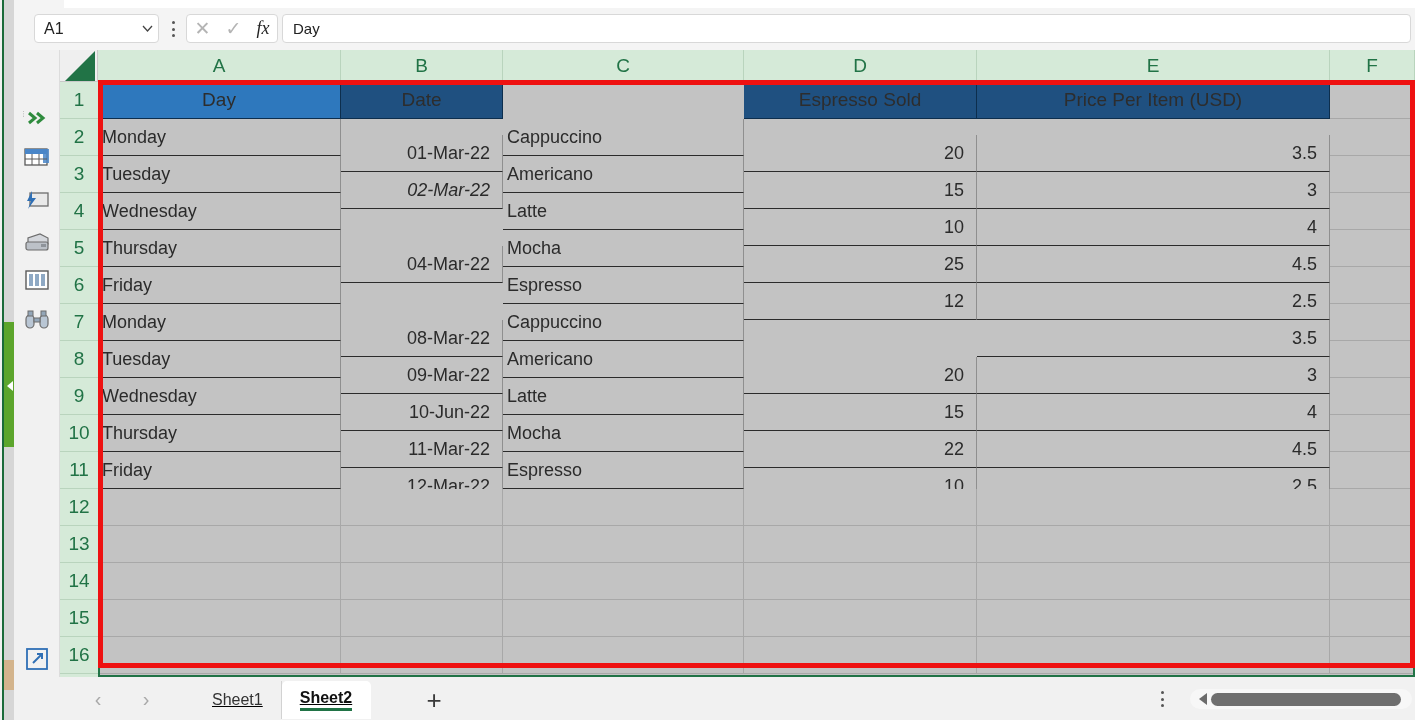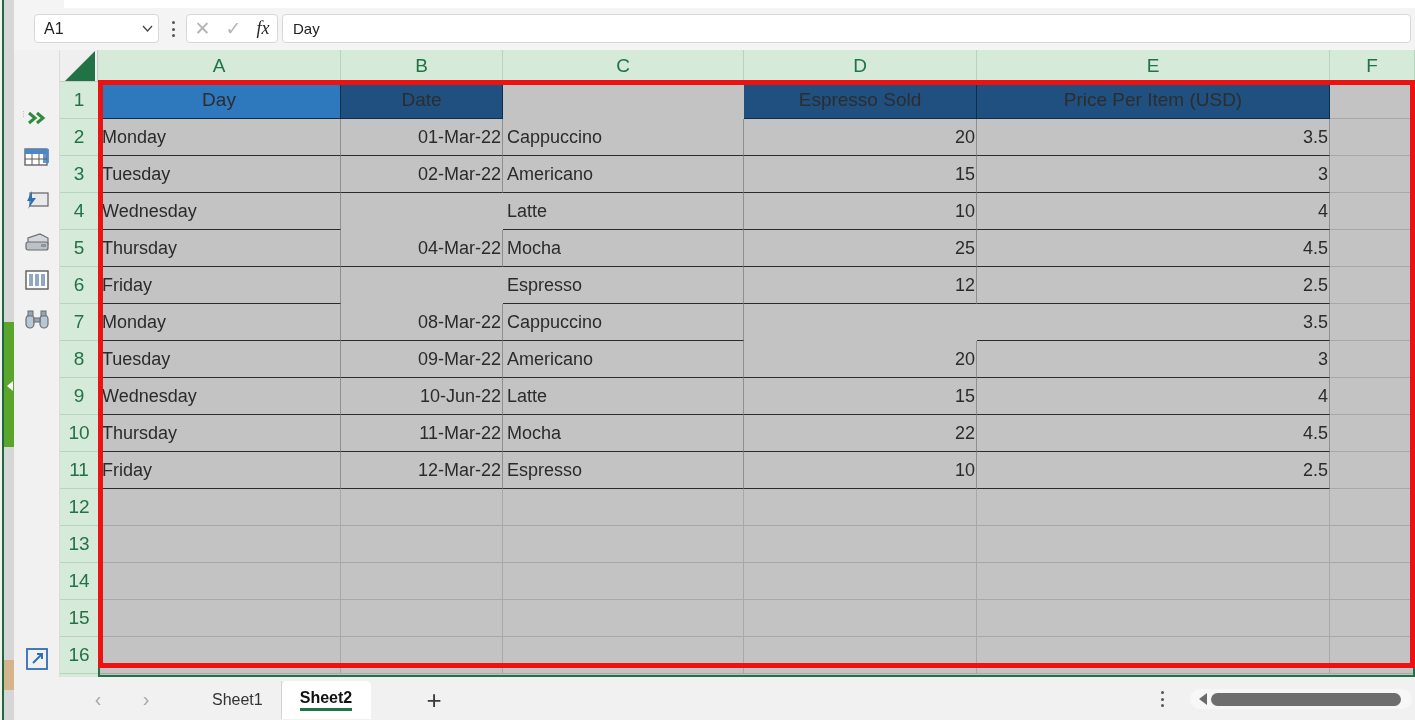--- a/index.html
+++ b/index.html
@@ -155,21 +155,21 @@
     position: absolute;
     display: flex; align-items: center;
     font-size: 18px; color: #2b2b2b;
     overflow: hidden; white-space: nowrap;
     background: #c3c3c3;
     border-right: 1px solid #8f8f8f;
     border-bottom: 1px solid #2b2b2b;
   }
   .cell.empty { border-bottom: 1px solid #a8a8a8; border-right: 1px solid #a8a8a8; }
   .cell.left  { justify-content: flex-start; padding-left: 4px; }
-  .cell.right { justify-content: flex-end;   padding-right: 1px; }
+  .cell.right { justify-content: flex-end;   padding-right: 12px; margin-top: 16px; }
   .cell.hdr {
     background: #1f5080; color: #2d2d2d; font-size: 19px;
     justify-content: center; border-right: 1px solid #0d2e4d;
     border-bottom: 1px solid #0d2e4d;
   }
   .cell.hdr.active { background: #2e78bd; }
 
   
   .sel-outline {
     position: absolute; left: 38px; top: 33px;
@@ -193,21 +193,21 @@
     background: #f1f1f1;
   }
   .nav-arrows {
     position: absolute; left: 70px; top: 8px; width: 84px; height: 28px;
     display: flex; align-items: center; gap: 20px;
   }
   .nav-arrow { font-size: 20px; color: #a8a8a8; width: 28px; text-align: center; cursor: default; }
 
   .sheet-tabs {
     position: absolute; left: 180px; top: 4px; height: 38px;
-    display: flex; align-items: stretch;
+    display: flex; align-items: stretch; text-decoration: underline;
   }
   .sheet-tab {
     padding: 0 18px; display: flex; align-items: center;
     font-size: 16px; color: #333;
     border-right: 1px solid #d2d2d2;
   }
   .sheet-tab.active {
     background: #ffffff; color: #111; font-weight: bold;
     border-radius: 5px 5px 0 0;
     border-right: 1px solid transparent;
@@ -398,21 +398,21 @@
         <div class="cell hdr" style="left: 646px; width: 233px; top: 0px; height: 37px;">Espresso Sold</div>
         <div class="cell hdr" style="left: 879px; width: 353px; top: 0px; height: 37px;">Price Per Item (USD)</div>
         <div class="cell empty" style="left: 1232px; width: 85px; top: 0px; height: 37px;"></div>
         <div class="cell left" style="left: 0px; width: 243px; top: 37px; height: 37px;">Monday</div>
         <div class="cell right" style="left: 243px; width: 162px; top: 37px; height: 37px;">01-Mar-22</div>
         <div class="cell left" style="left: 405px; width: 241px; top: 37px; height: 37px;">Cappuccino</div>
         <div class="cell right" style="left: 646px; width: 233px; top: 37px; height: 37px;">20</div>
         <div class="cell right" style="left: 879px; width: 353px; top: 37px; height: 37px;">3.5</div>
         <div class="cell empty" style="left: 1232px; width: 85px; top: 37px; height: 37px;"></div>
         <div class="cell left" style="left: 0px; width: 243px; top: 74px; height: 37px;">Tuesday</div>
-        <div class="cell right" style="left: 243px; width: 162px; top: 74px; height: 37px;">02-Mar-22</div>
+        <div class="cell right" style="left: 243px; width: 162px; top: 74px; height: 37px; font-style: italic;">02-Mar-22</div>
         <div class="cell left" style="left: 405px; width: 241px; top: 74px; height: 37px;">Americano</div>
         <div class="cell right" style="left: 646px; width: 233px; top: 74px; height: 37px;">15</div>
         <div class="cell right" style="left: 879px; width: 353px; top: 74px; height: 37px;">3</div>
         <div class="cell empty" style="left: 1232px; width: 85px; top: 74px; height: 37px;"></div>
         <div class="cell left" style="left: 0px; width: 243px; top: 111px; height: 37px;">Wednesday</div>
         <div class="cell left" style="left: 405px; width: 241px; top: 111px; height: 37px;">Latte</div>
         <div class="cell right" style="left: 646px; width: 233px; top: 111px; height: 37px;">10</div>
         <div class="cell right" style="left: 879px; width: 353px; top: 111px; height: 37px;">4</div>
         <div class="cell empty" style="left: 1232px; width: 85px; top: 111px; height: 37px;"></div>
         <div class="cell left" style="left: 0px; width: 243px; top: 148px; height: 37px;">Thursday</div>

